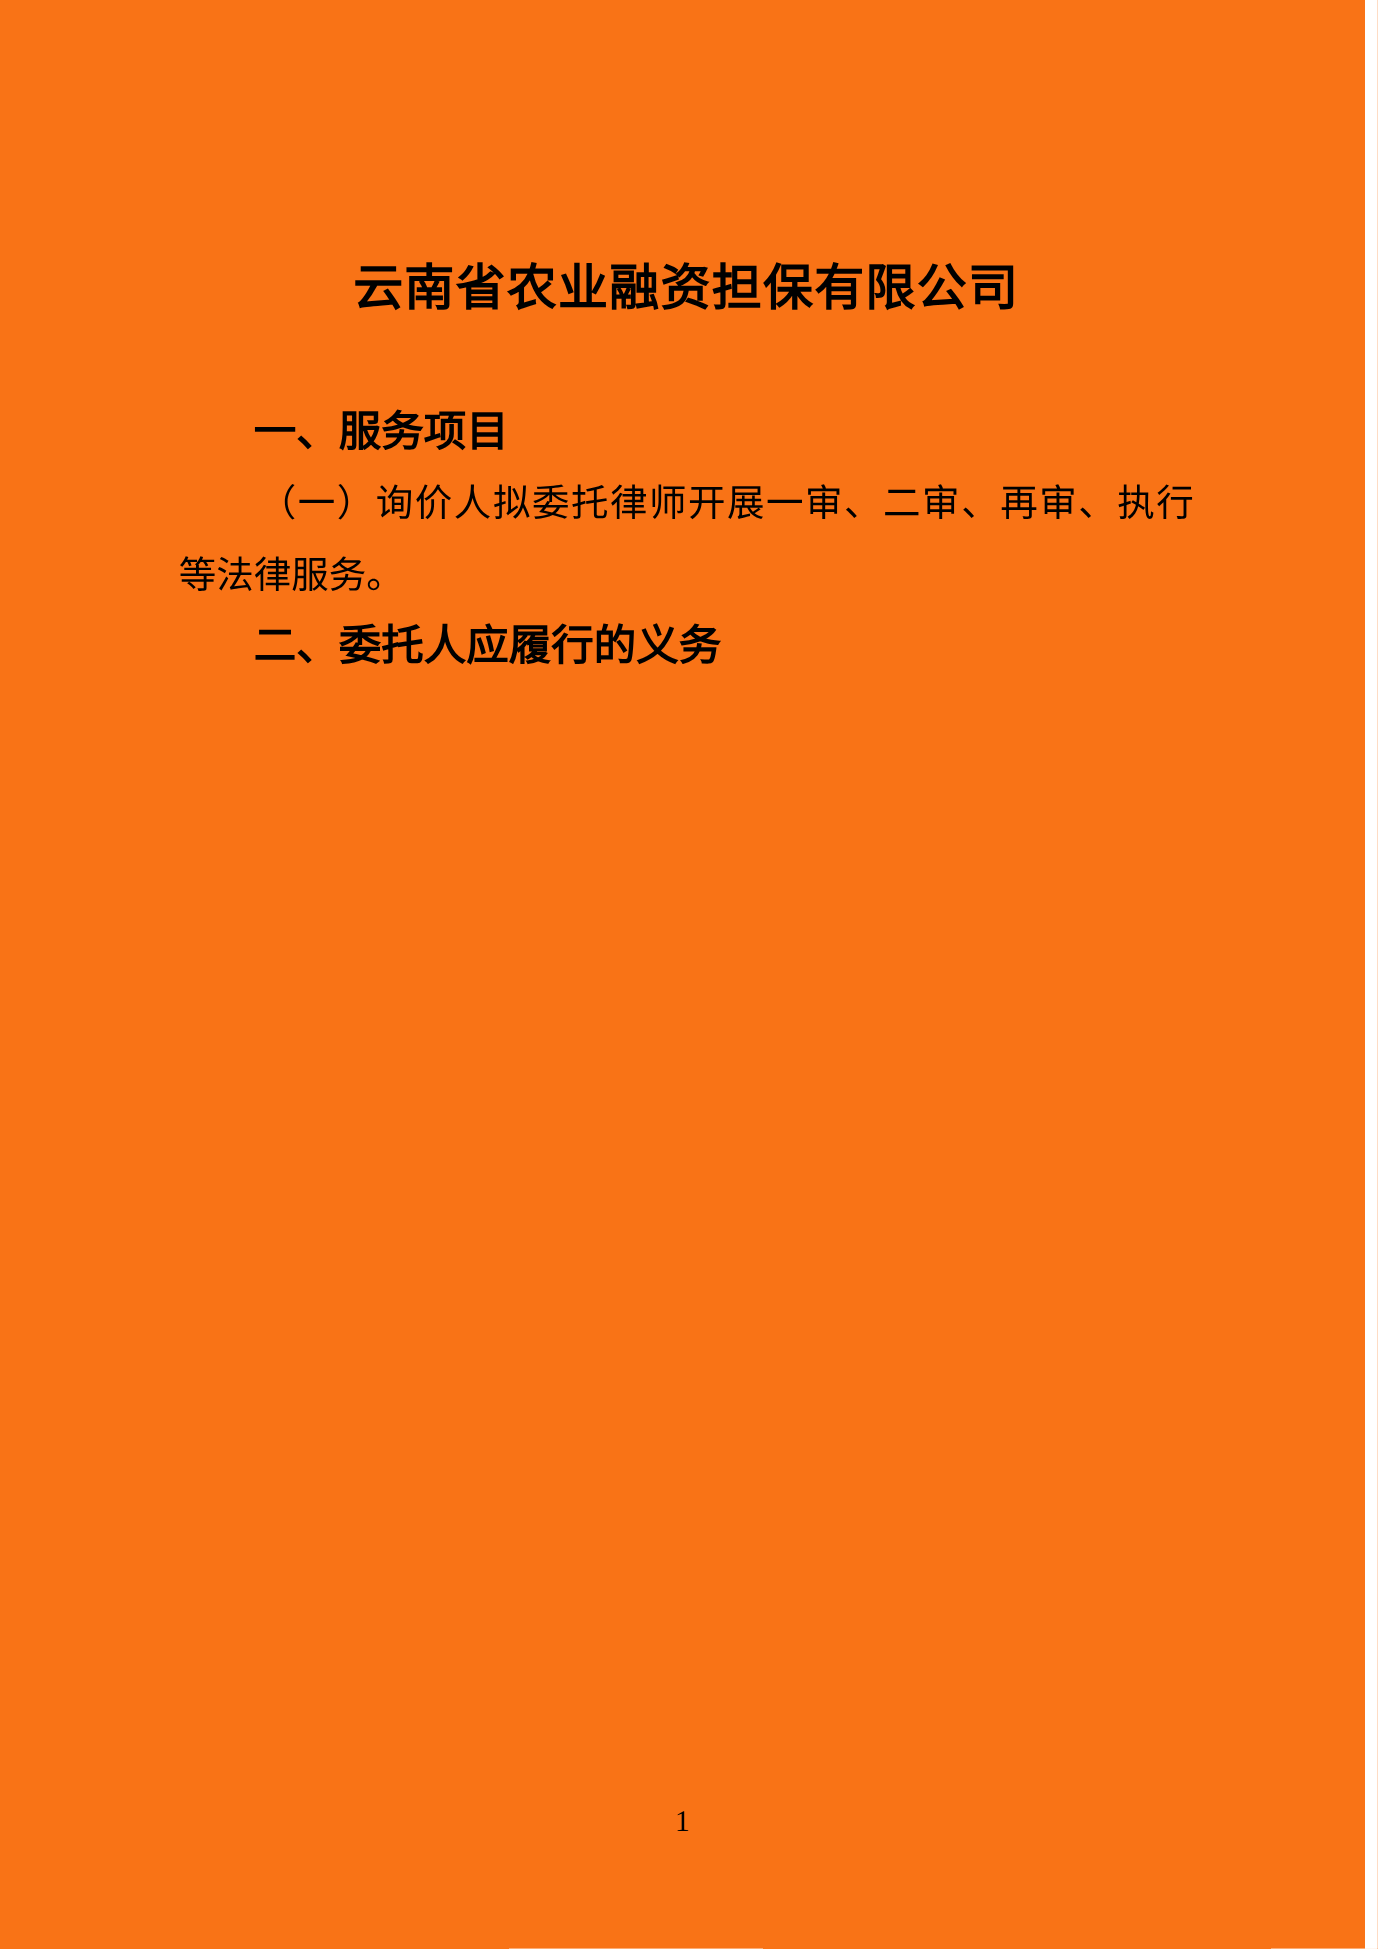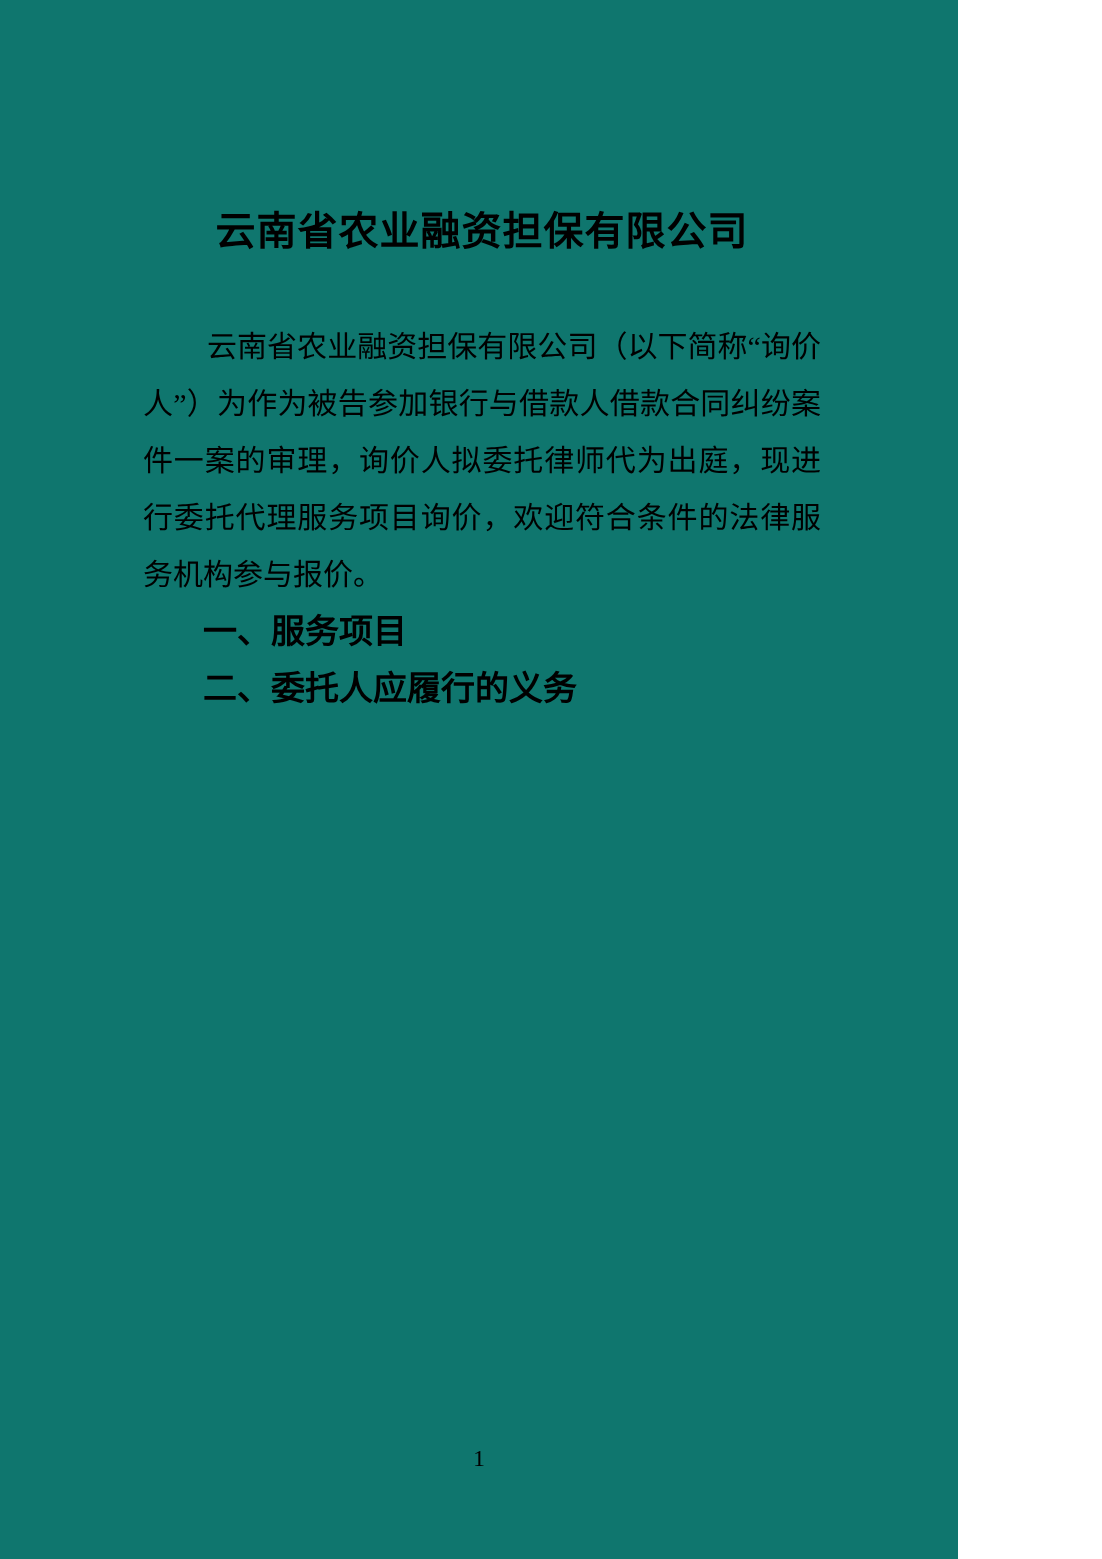--- a/index.html
+++ b/index.html
@@ -2,23 +2,23 @@
 <html lang="zh-CN"><head>
 <meta charset="utf-8">
 <style>
   html, body {
     margin: 0;
     padding: 0;
     background: #ffffff;
   }
   .page {
     position: relative;
-    width: 958px;
+    width: 1092px;
     height: 1559px;
-    background: #0f766e;
+    background: #f97316;
     color: #000000;
     overflow: hidden;
     box-sizing: border-box;
     font-family: "Liberation Serif", "DejaVu Serif", serif;
   }
   .content {
     box-sizing: border-box;
     padding: 195px 137px 0 143px; 
     width: 100%;
   }
@@ -70,24 +70,24 @@
 <body>
 
 <div class="page">
   <div class="content">
 
     <div class="doc-title">云南省农业融资担保有限公司</div>
 
 
     <div class="body-text">
 
-      <p>云南省农业融资担保有限公司（以下简称“询价人”）为作为被告参加银行与借款人借款合同纠纷案件一案的审理，询价人拟委托律师代为出庭，现进行委托代理服务项目询价，欢迎符合条件的法律服务机构参与报价。</p>
 
       <h2>一、服务项目</h2>
 
+      <p>（一）询价人拟委托律师开展一审、二审、再审、执行等法律服务。</p>
 
 
       <h2>二、委托人应履行的义务</h2>
 
 
 
     </div>
   </div>
 
   <div class="page-number">1</div>

